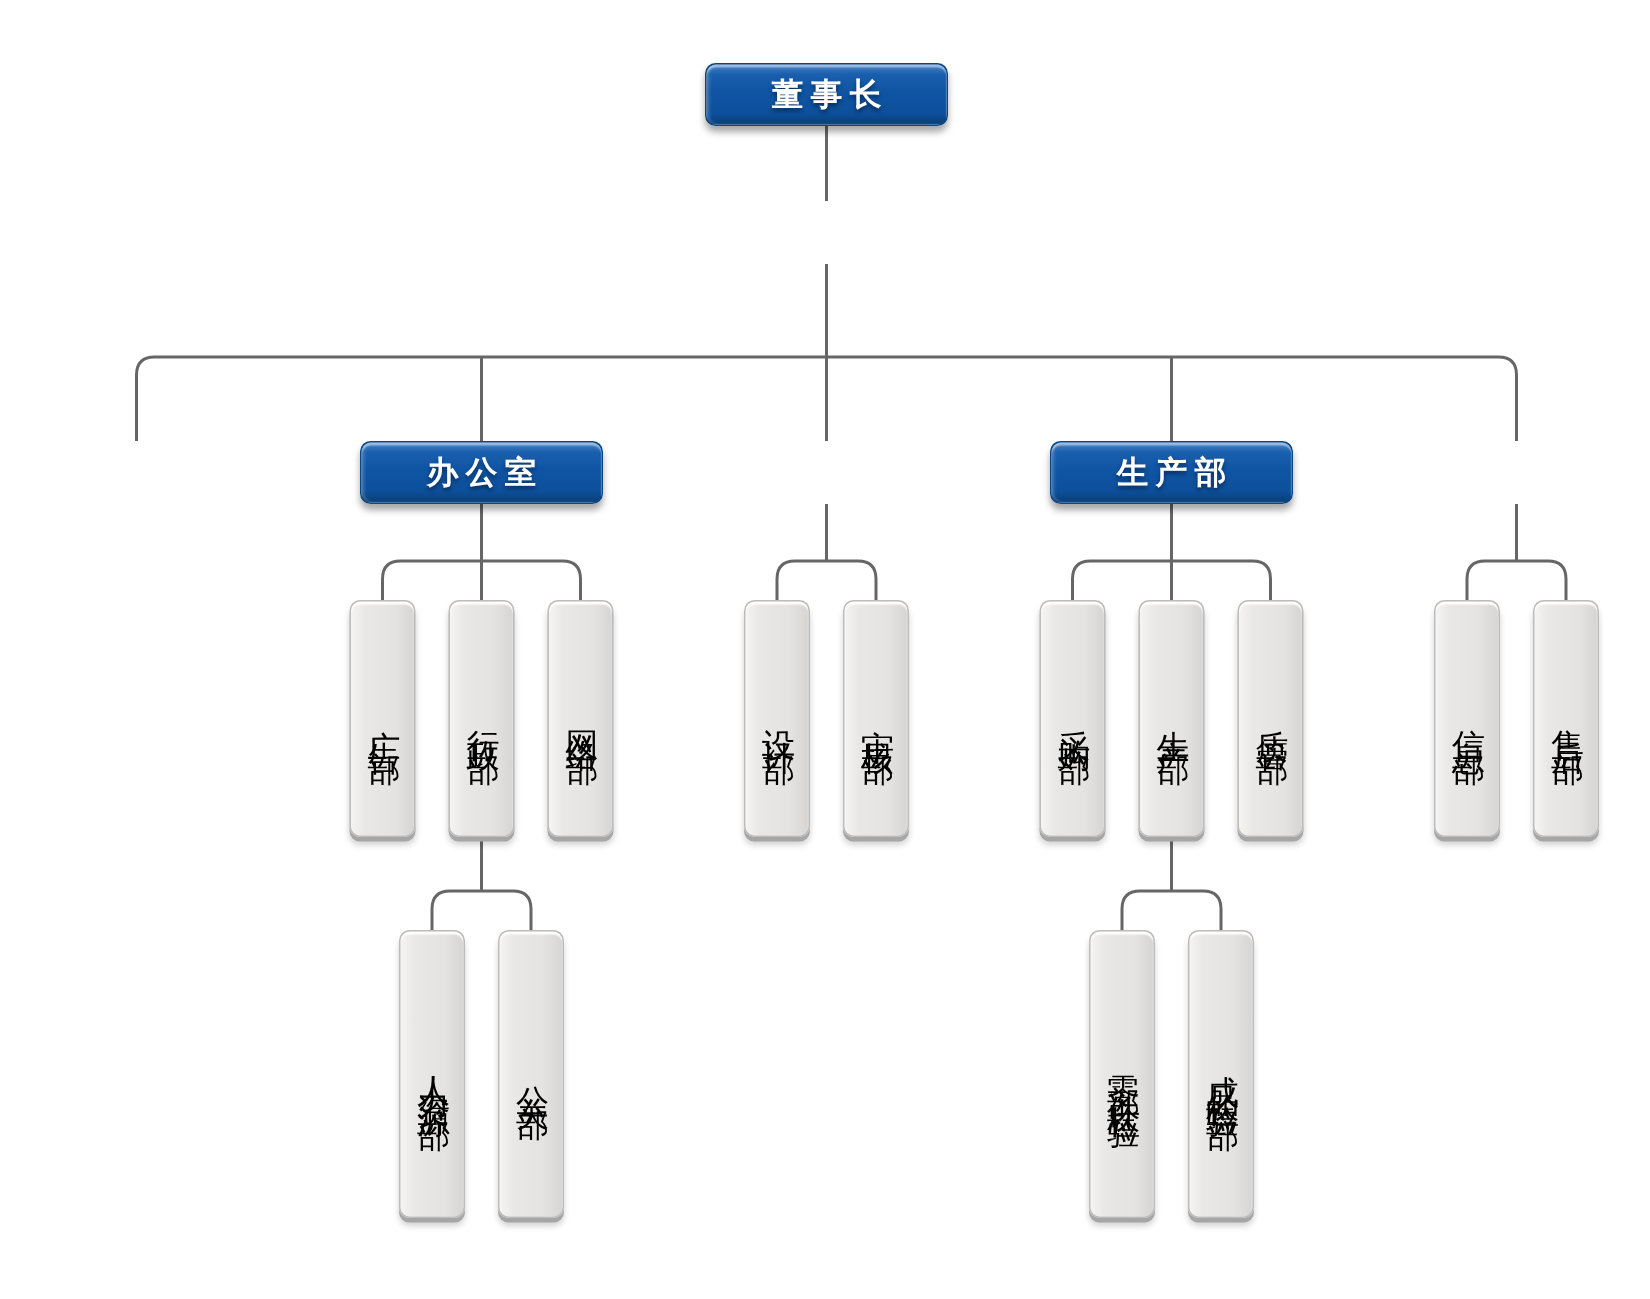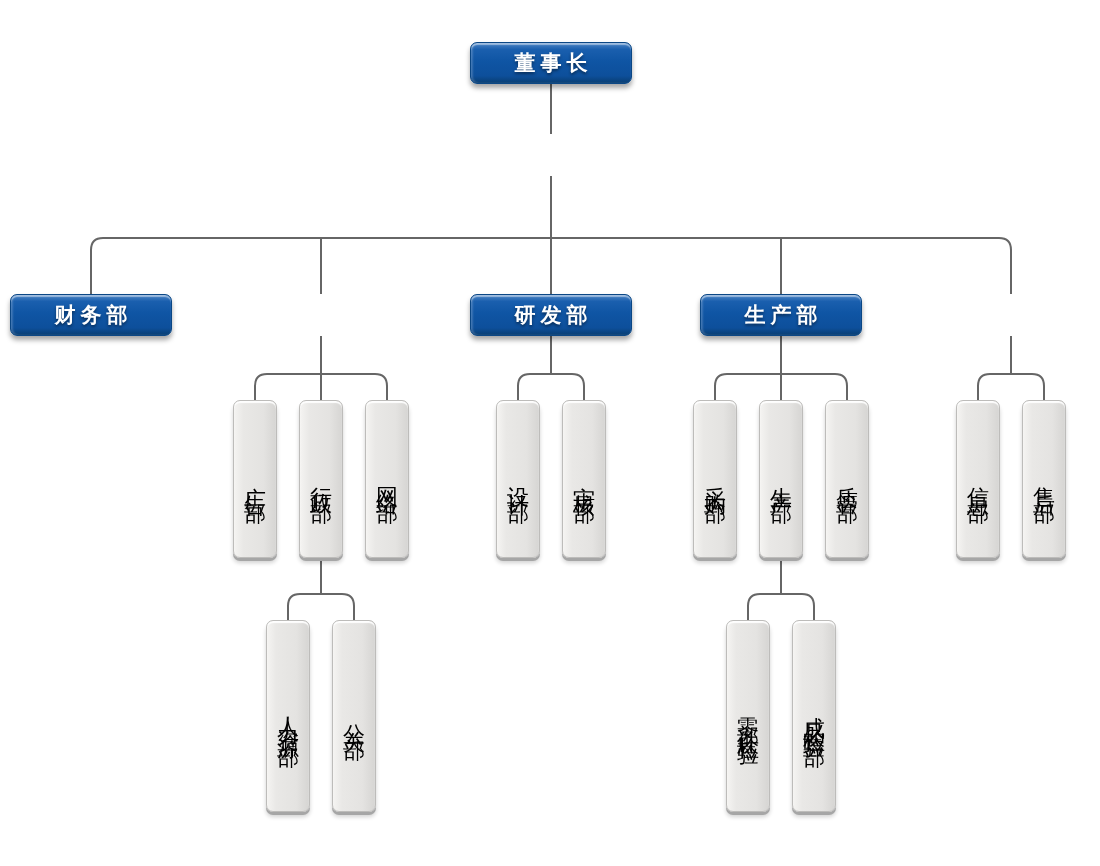--- a/index.html
+++ b/index.html
@@ -117,22 +117,21 @@
     <path d="M321 558 L321 594"></path>
     <path d="M288 620 L288 606 Q288 594 300 594 L342 594 Q354 594 354 606 L354 620"></path>
 
     <path d="M781 558 L781 594"></path>
     <path d="M748 620 L748 606 Q748 594 760 594 L802 594 Q814 594 814 606 L814 620"></path>
   </svg>
 
   <div class="node blue" style="left:470px; top:42px">董事长</div>
 
 
-  <div class="node blue" style="left:10px; top:294px">财务部</div>
-  <div class="node blue" style="left:470px; top:294px">研发部</div>
+  <div class="node blue" style="left:240px; top:294px">办公室</div>
   <div class="node blue" style="left:700px; top:294px">生产部</div>
 
   <div class="node gray lvl4" style="left:233px">广告部</div>
   <div class="node gray lvl4" style="left:299px">行政部</div>
   <div class="node gray lvl4" style="left:365px">网络部</div>
 
   <div class="node gray lvl4" style="left:496px">设计部</div>
   <div class="node gray lvl4" style="left:562px">审核部</div>
 
   <div class="node gray lvl4" style="left:693px">采购部</div>

